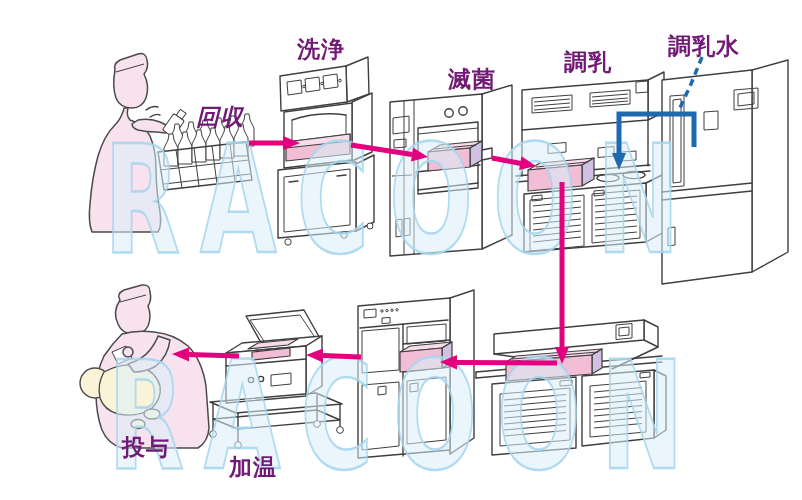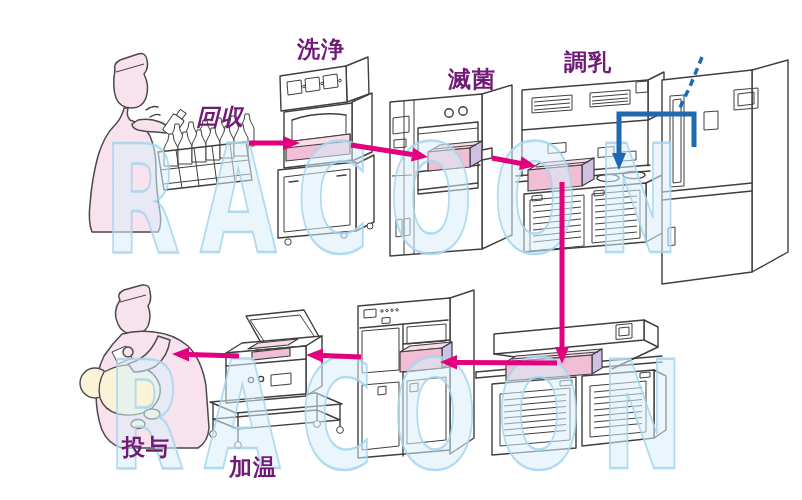--- a/index.html
+++ b/index.html
@@ -317,16 +317,17 @@
     <polyline class="wat" points="694,147 694,114 619,114 619,153"></polyline>
     <polygon class="watH" points="619,170 612,153 626,153"></polygon>
     <polyline class="watD" points="702,57 691,84 679,110"></polyline>
   </g>
 </svg>
 
 <div class="label" style="left:220px;top:102px;font-style:italic;">回収</div>
 <div class="label" style="left:321px;top:34px;">洗浄</div>
 <div class="label" style="left:444px;top:64px;margin-left:28px;">滅菌</div>
 <div class="label" style="left:588px;top:47px;font-family:Liberation Mono, monospace;">調乳</div>
+<div class="label" style="left:704px;top:31px;">調乳水</div>
 <div class="label" style="left:146px;top:432px;">投与</div>
 <div class="label" style="left:253px;top:452px;font-family:Liberation Mono, monospace;">加温</div>
 
 </div>
 
 </body></html>

